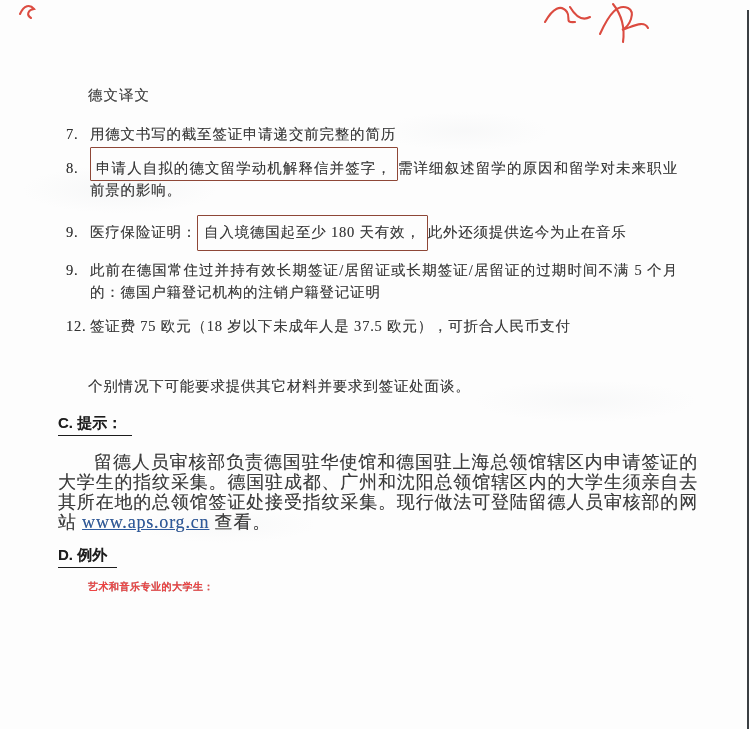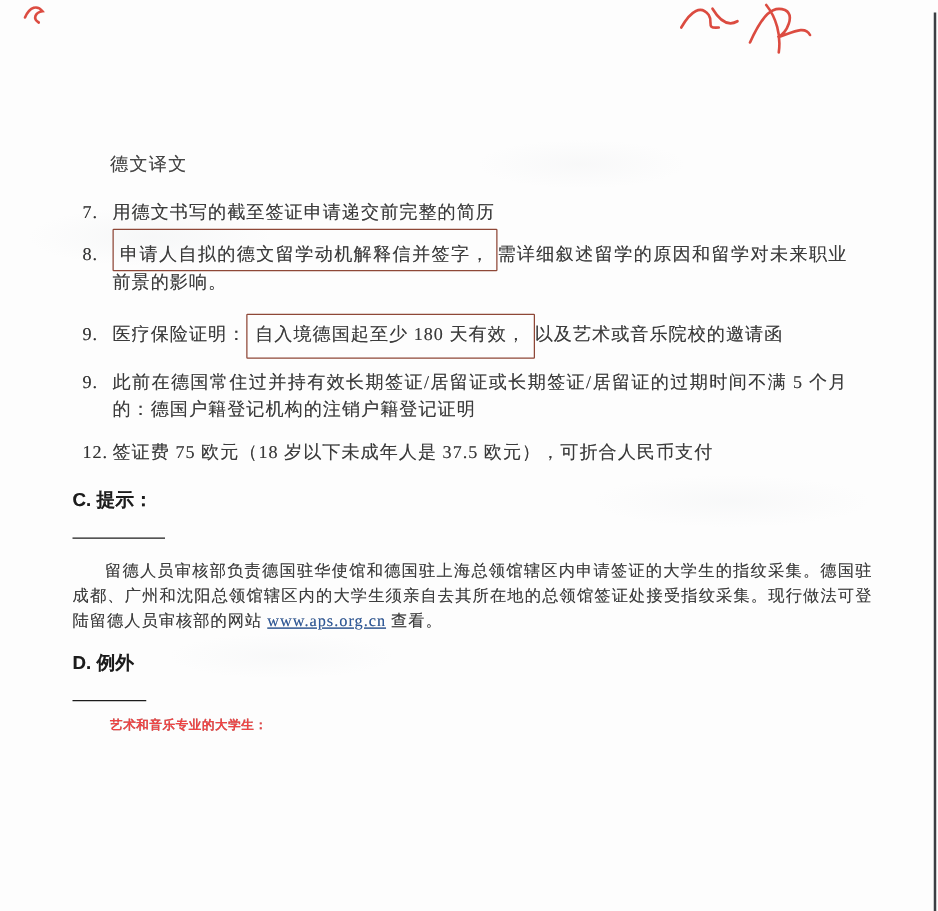--- a/index.html
+++ b/index.html
@@ -8,39 +8,39 @@
     background:#fdfdfd;
     background-image:
       radial-gradient(ellipse 140px 34px at 16% 26%, rgba(188,194,200,.10), transparent 70%),
       radial-gradient(ellipse 120px 28px at 62% 18%, rgba(188,194,200,.08), transparent 70%),
       radial-gradient(ellipse 160px 30px at 78% 55%, rgba(188,194,200,.08), transparent 70%),
       radial-gradient(ellipse 130px 26px at 30% 72%, rgba(188,194,200,.07), transparent 70%);
     font-family:"Liberation Serif","DejaVu Serif",serif;
     color:#3b3b3b;
   }
   .page{position:absolute;left:58px;top:86px;width:648px;}
-  .soft{text-shadow:0 0 .5px rgba(70,70,70,.55);margin-top:36px;}
+  .soft{text-shadow:0 0 .5px rgba(70,70,70,.55);}
   .subtitle{margin-left:30px;font-size:14.5px;letter-spacing:1px;color:#454545;}
   
   .list{margin-top:18px;width:620px;}
   .li{display:flex;line-height:22px;font-size:14.5px;letter-spacing:.8px;margin-bottom:12px;}
   .li .num{flex:0 0 24px;margin-left:8px;color:#333;}
   .li .txt{flex:1;text-align:justify;}
   .gap-lg{margin-bottom:20px;}
   .gap-md{margin-bottom:16px;}
   
   .redbox{border:1.6px solid #8e4737;border-radius:1px;}
   .box-8{padding:12px 5px 4px 5px;}
   .box-9{padding:8px 6px 10px 6px;}
   .note{margin-top:40px;margin-left:30px;font-size:14.5px;letter-spacing:.8px;}
   
   .heading{margin-top:18px;font-family:"Liberation Sans","DejaVu Sans",sans-serif;
     font-weight:700;font-size:15px;color:#1c1c1c;}
-  .heading .u{display:inline-block;border-bottom:1.6px solid #1c1c1c;padding:0 10px 20px 0;}
-  .para{margin-top:16px;width:640px;font-size:13px;letter-spacing:.8px;line-height:20px;
+  .heading .u{display:inline-block;border-bottom:1.6px solid #1c1c1c;padding:0 10px 2px 0;}
+  .para{margin-top:16px;width:640px;font-size:18px;letter-spacing:.8px;line-height:20px;
     text-align:justify;text-indent:2em;color:#3d3d3d;}
   .line-indent{margin-top:8px;margin-left:30px;font-size:14.5px;letter-spacing:.8px;line-height:20px;}
   .subheading{margin-top:12px;margin-left:30px;font-family:"Liberation Sans","DejaVu Sans",sans-serif;
     font-weight:700;font-size:10px;color:#ef4444;letter-spacing:.5px;}
   .para-last{margin-top:10px;line-height:18px;}
   a.doclink{color:#2d5a9e;text-decoration:underline;cursor:pointer;}
   
   .obscured{display:inline-block;width:150px;height:13px;vertical-align:middle;
     background:#fff;border-top:1px dashed #b2b6ba;border-bottom:1px dashed #c6c9cc;
     opacity:.85;margin-left:3px;}
@@ -70,35 +70,36 @@
       <span class="txt">用德文书写的截至签证申请递交前完整的简历</span>
     </div>
 
     <div class="li gap-lg">
       <span class="num">8.</span>
       <span class="txt"><span class="redbox box-8">申请人自拟的德文留学动机解释信并签字，</span><span>需详细叙述留学的原因和留学对未来职业前景的影响。</span></span>
     </div>
 
     <div class="li gap-md">
       <span class="num">9.</span>
-      <span class="txt"><span>医疗保险证明：</span><span class="redbox box-9">自入境德国起至少 180 天有效，</span><span>以及艺术或音乐院校的邀请函</span></span>
+      <span class="txt"><span>医疗保险证明：</span><span class="redbox box-9">自入境德国起至少 180 天有效，</span><span>此外还须提供迄今为止在音乐</span></span>
     </div>
 
     <div class="li">
       <span class="num">9.</span>
       <span class="txt">此前在德国常住过并持有效长期签证/居留证或长期签证/居留证的过期时间不满 5 个月的：德国户籍登记机构的注销户籍登记证明</span>
     </div>
 
 
     <div class="li">
       <span class="num">12.</span>
       <span class="txt">签证费 75 欧元（18 岁以下未成年人是 37.5 欧元），可折合人民币支付</span>
     </div>
   </div>
 
+  <div class="note">个别情况下可能要求提供其它材料并要求到签证处面谈。</div>
 
   <div class="heading">
     <span class="u">C. 提示：</span>
   </div>
 
   <div class="para"><span>留德人员审核部负责德国驻华使馆和德国驻上海总领馆辖区内申请签证的大学生的指纹采集。德国驻成都、广州和沈阳总领馆辖区内的大学生须亲自去其所在地的总领馆签证处接受指纹采集。现行做法可登陆留德人员审核部的网站 </span><a class="doclink">www.aps.org.cn</a><span> 查看。</span></div>
 
   <div class="heading" style="margin-top:14px;">
     <span class="u">D. 例外</span>
   </div>

